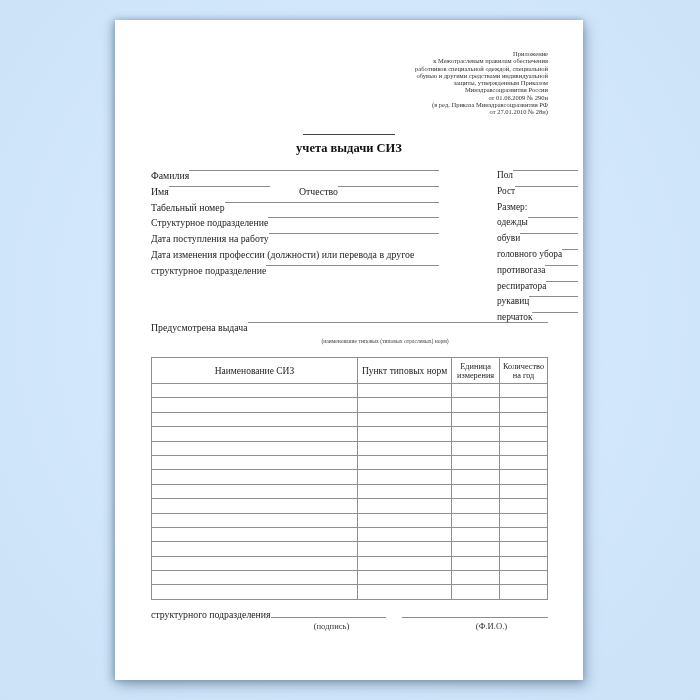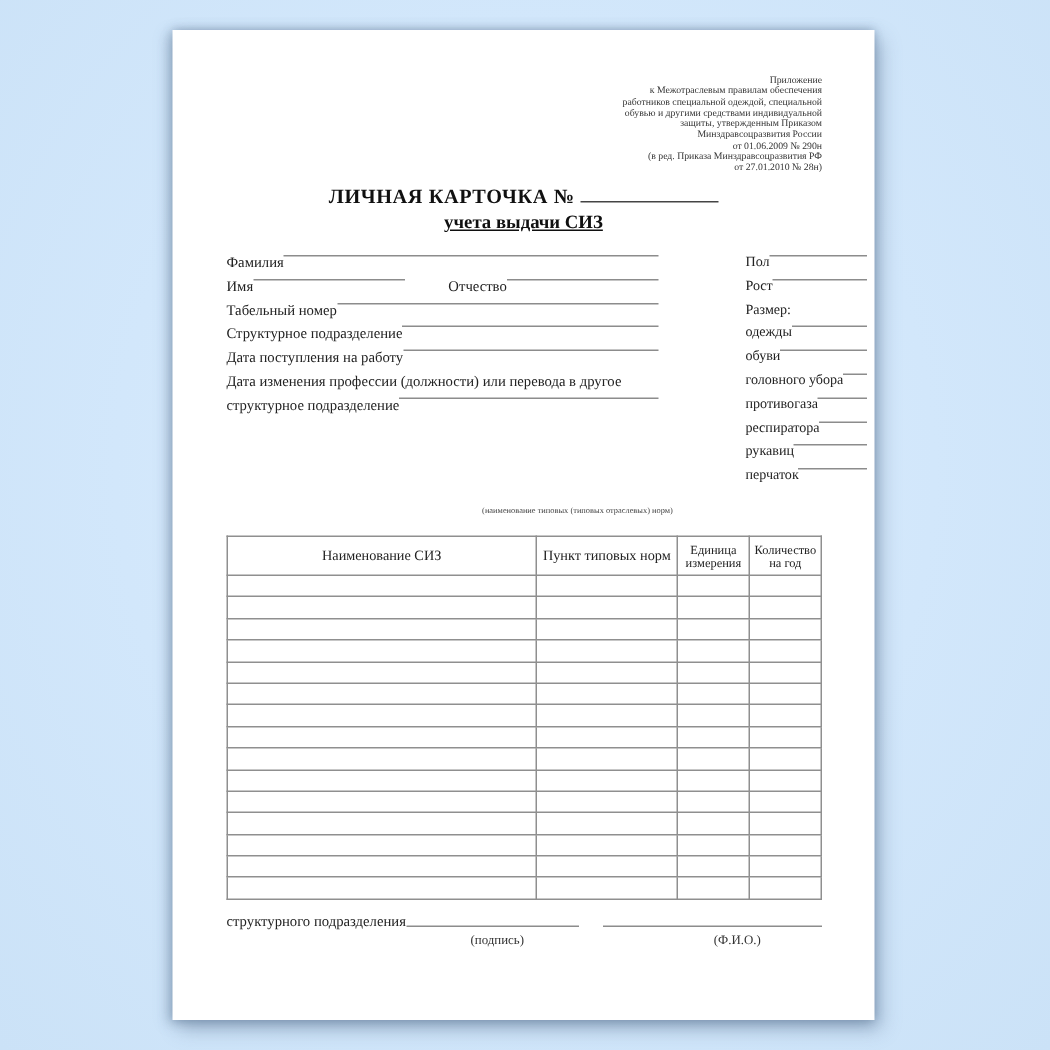--- a/index.html
+++ b/index.html
@@ -11,21 +11,21 @@
   .page{
     position:absolute;left:115px;top:20px;width:468px;height:660px;
     background:#ffffff;
     box-shadow:0 0 6px rgba(100,125,155,.55), 4px 6px 12px rgba(100,125,155,.45), -4px 2px 8px rgba(100,125,155,.35);
   }
   
   .doc-header{position:absolute;top:30px;right:35px;text-align:right;font-size:6.5px;line-height:7.3px;color:#333;}
   
   .doc-title{position:absolute;top:103px;left:0;right:0;text-align:center;color:#101010;}
   .doc-title .t1{font-size:13.5px;font-weight:bold;letter-spacing:.4px;}
-  .doc-title .t2{font-size:12.5px;font-weight:bold;margin-top:2px;text-decoration:underline;}
+  .doc-title .t2{font-size:12.5px;font-weight:bold;margin-top:2px;}
   .title-blank{display:inline-block;width:92px;border-bottom:1.2px solid #444;height:10px;vertical-align:baseline;}
   
   .fields{position:absolute;top:150px;left:36px;width:397px;}
   .col-left{position:absolute;left:0;top:0;width:288px;}
   .col-right{position:absolute;left:316px;top:0;width:81px;margin-left:30px;}
   .frow{display:flex;align-items:flex-start;height:15.8px;font-size:9.8px;color:#222;white-space:nowrap;}
   .col-right .frow{font-size:9.4px;}
   .flabel{padding-bottom:1px;}
   .fline{flex:1 1 auto;border-bottom:1px solid #8c8c8c;margin-bottom:3px;min-width:8px;}
   .flabel.second{margin-left:29px;}
@@ -60,21 +60,21 @@
     <div>работников специальной одеждой, специальной</div>
     <div>обувью и другими средствами индивидуальной</div>
     <div>защиты, утвержденным Приказом</div>
     <div>Минздравсоцразвития России</div>
     <div>от 01.06.2009 № 290н</div>
     <div>(в ред. Приказа Минздравсоцразвития РФ</div>
     <div>от 27.01.2010 № 28н)</div>
   </div>
 
   <div class="doc-title">
-    <div class="t1"><span>ЛИЧНАЯ КАРТОЧКА №</span> <span class="title-blank"></span></div>
+    <div class="t1"> <span class="title-blank"></span></div>
     <div class="t2">учета выдачи СИЗ</div>
   </div>
 
   <div class="fields">
     <div class="col-left">
       <div class="frow">
         <span class="flabel">Фамилия</span>
           <span class="fline"></span>
       </div>
       <div class="frow">
@@ -140,20 +140,24 @@
         <span class="flabel">рукавиц</span>
           <span class="fline"></span>
       </div>
       <div class="frow">
         <span class="flabel">перчаток</span>
           <span class="fline"></span>
       </div>
     </div>
   </div>
 
+  <div class="issue-row frow">
+    <span class="flabel">Предусмотрена выдача</span>
+      <span class="fline"></span>
+  </div>
   <div class="issue-caption">(наименование типовых (типовых отраслевых) норм)</div>
 
   <table class="siz-table">
     <colgroup>
       <col style="width:52%">
         <col style="width:23.8%">
         <col style="width:12.1%">
         <col style="width:12.1%">
     </colgroup>
     <thead>

